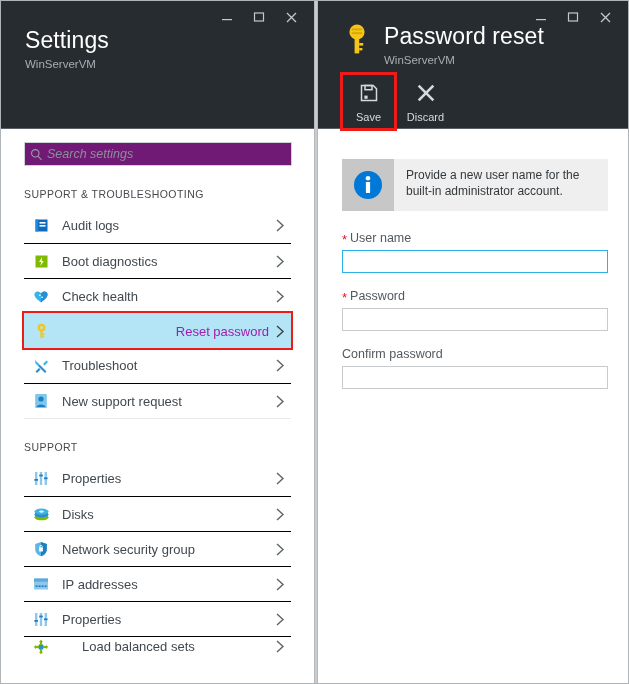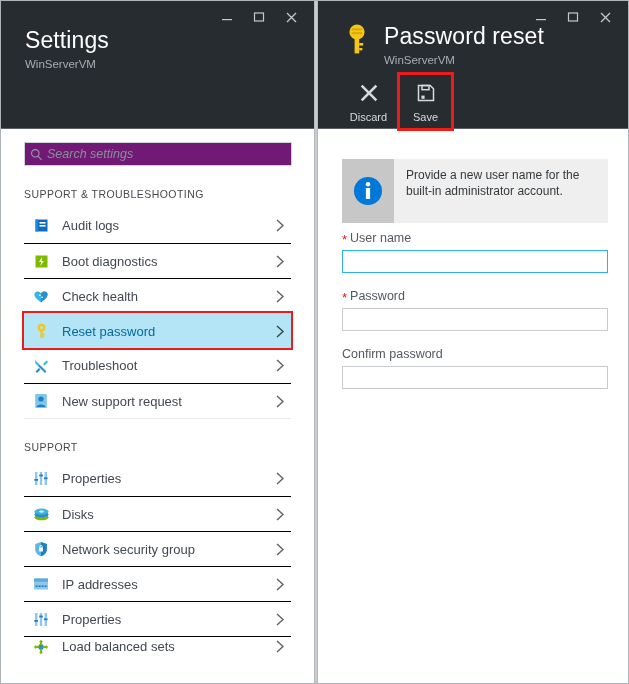--- a/index.html
+++ b/index.html
@@ -230,31 +230,31 @@
     display: flex;
     align-items: center;
     justify-content: center;
     color: #5d6469;
   }
   .row.selected {
     background: #b3e5f7;
     outline: 2px solid #ee1b18;
     border-top-color: transparent;
   }
-  .row.selected .row-lbl { color: #0369a1; }
+  .row.selected .row-lbl { color: #a21caf; text-align: right; }
   .row.nodivider { border-top: 0; }
-  .row.clipped { height: 20px; overflow: hidden; }
+  .row.clipped { height: 20px; overflow: hidden; gap: 20px; }
 
   
   .info-banner {
     position: absolute;
     left: 24px;
     top: 158px;
     width: 266px;
-    height: 64px;
+    height: 52px;
     display: flex;
     background: #efefef;
   }
   .info-ico-box {
     width: 52px;
     flex: none;
     background: #c7c7c7;
     display: flex;
     align-items: center;
     justify-content: center;
@@ -605,37 +605,37 @@
           <rect x="15.2" y="25" width="3.2" height="2.4" fill="#f5c518"></rect>
         </svg>
       </span>
 
       <div class="hdr-title-wrap">
         <div class="hdr-title">Password reset</div>
         <div class="hdr-sub">WinServerVM</div>
       </div>
 
       <div class="cmdbar">
-        <div class="cmd">
-          <span class="cmd-ico">
-            <svg width="20" height="20" viewBox="0 0 20 20">
-              <path d="M3.6 3.6 L16.4 16.4 M16.4 3.6 L3.6 16.4" stroke="#d6dadd" stroke-width="2.6" fill="none" stroke-linecap="square"></path>
-            </svg>
-          </span>
-          <span class="cmd-lbl">Discard</span>
-        </div>
         <div class="cmd highlight">
           <span class="cmd-ico">
             <svg width="20" height="20" viewBox="0 0 20 20">
               <path d="M2.5 2.5 H14.2 L17.5 5.8 V17.5 H2.5 Z" fill="none" stroke="#d6dadd" stroke-width="1.5"></path>
               <rect x="6" y="2.5" width="7" height="4.2" fill="none" stroke="#d6dadd" stroke-width="1.5"></rect>
               <rect x="5.4" y="12.6" width="3.2" height="3.2" fill="#d6dadd"></rect>
             </svg>
           </span>
           <span class="cmd-lbl">Save</span>
+        </div>
+        <div class="cmd">
+          <span class="cmd-ico">
+            <svg width="20" height="20" viewBox="0 0 20 20">
+              <path d="M3.6 3.6 L16.4 16.4 M16.4 3.6 L3.6 16.4" stroke="#d6dadd" stroke-width="2.6" fill="none" stroke-linecap="square"></path>
+            </svg>
+          </span>
+          <span class="cmd-lbl">Discard</span>
         </div>
       </div>
     </div>
 
     <div class="info-banner">
       <div class="info-ico-box">
         <svg width="32" height="32" viewBox="0 0 32 32">
           <circle cx="16" cy="16" r="14" fill="#0078d7"></circle>
           <circle cx="16" cy="9.2" r="2.3" fill="#ffffff"></circle>
           <rect x="13.9" y="13" width="4.2" height="11" rx="0.4" fill="#ffffff"></rect>

